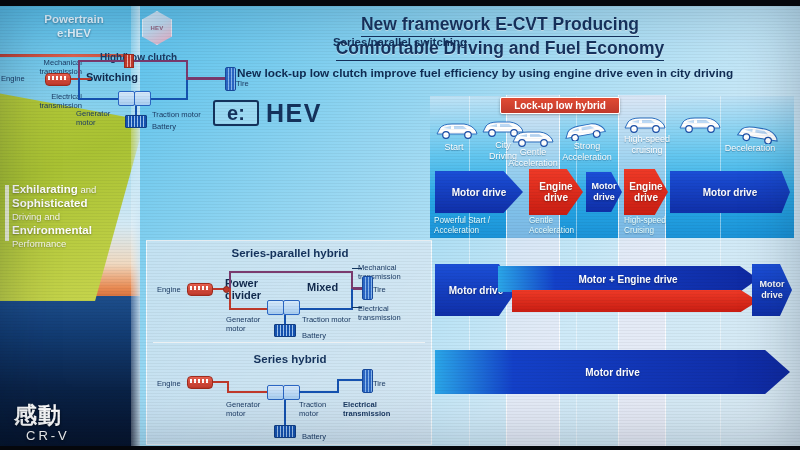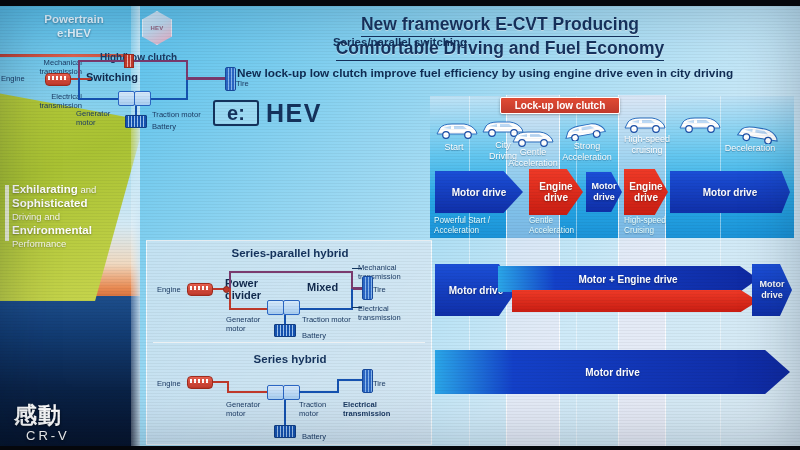--- a/index.html
+++ b/index.html
@@ -291,21 +291,21 @@
       <div class="motor" style="left:136px; top:42px;"></div>
       <div class="wireB" style="left:152px; top:48px; width:40px; height:2px;"></div>
       <div class="wireB" style="left:190px; top:36px; width:2px; height:14px;"></div>
       <div class="wireB" style="left:190px; top:36px; width:26px; height:2px;"></div>
       <div class="wireB" style="left:137px; top:57px; width:2px; height:26px;"></div>
       <div class="battery" style="left:127px; top:82px;"></div>
       <div class="tire" style="left:215px; top:26px;"></div>
     </div>
   </div>
 
-  <div id="lockup">Lock-up low clutch</div>
+  <div id="lockup">Lock-up low hybrid</div>
 
   <div id="right">
     <div id="topband"></div>
 
     <div id="hl-col"></div>
     <div id="hl-col2"></div>
     <div class="gridline" style="left:39px"></div>
     <div class="gridline" style="left:146px"></div>
     <div class="gridline" style="left:290px"></div>
 

